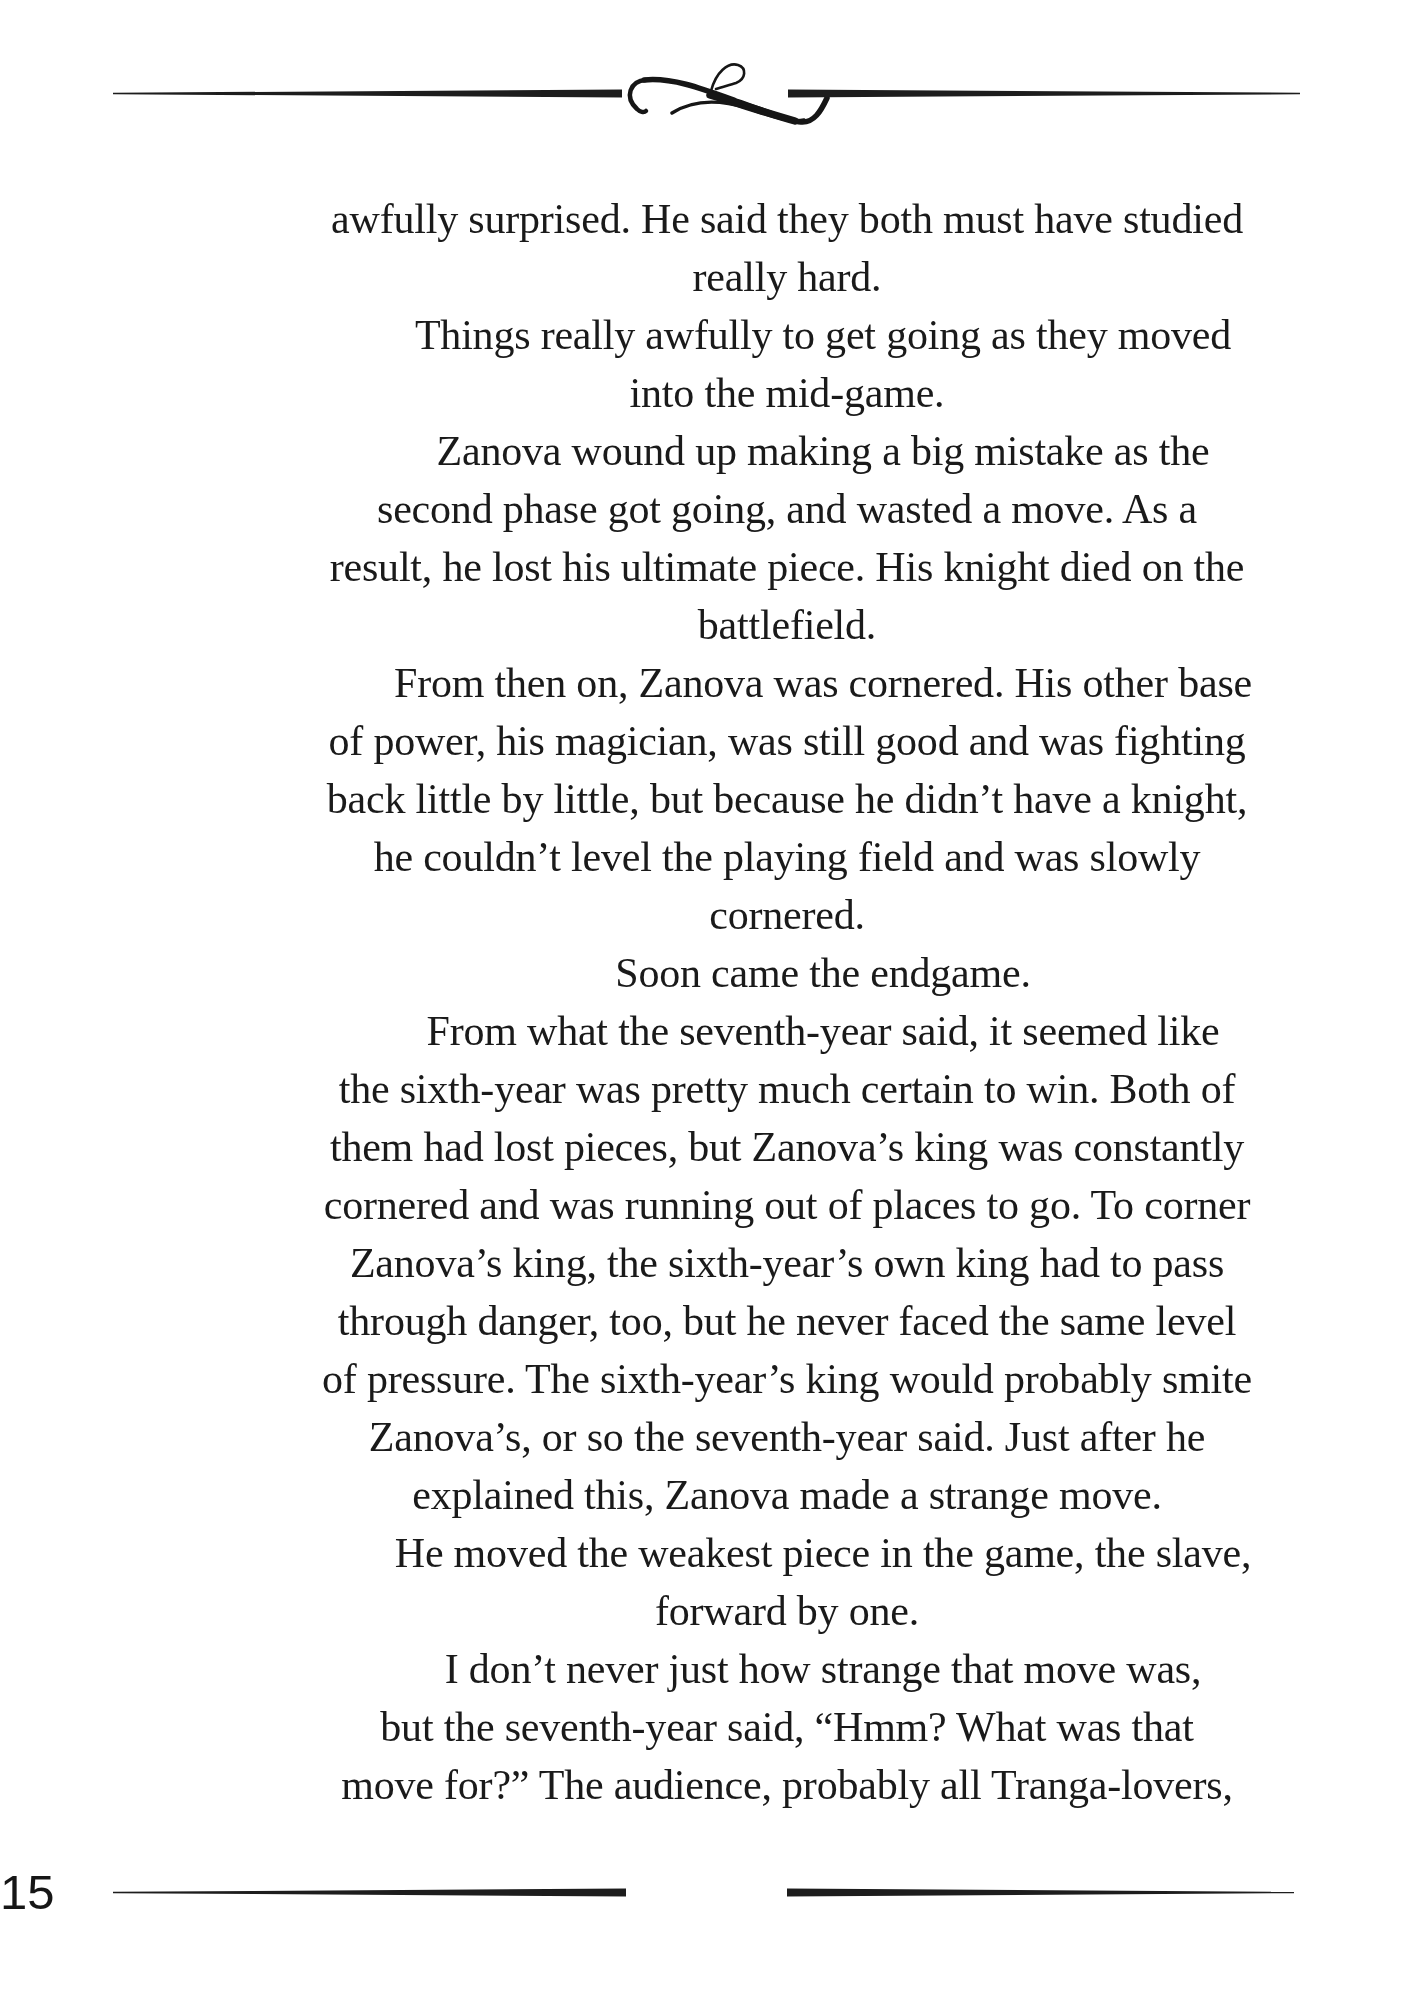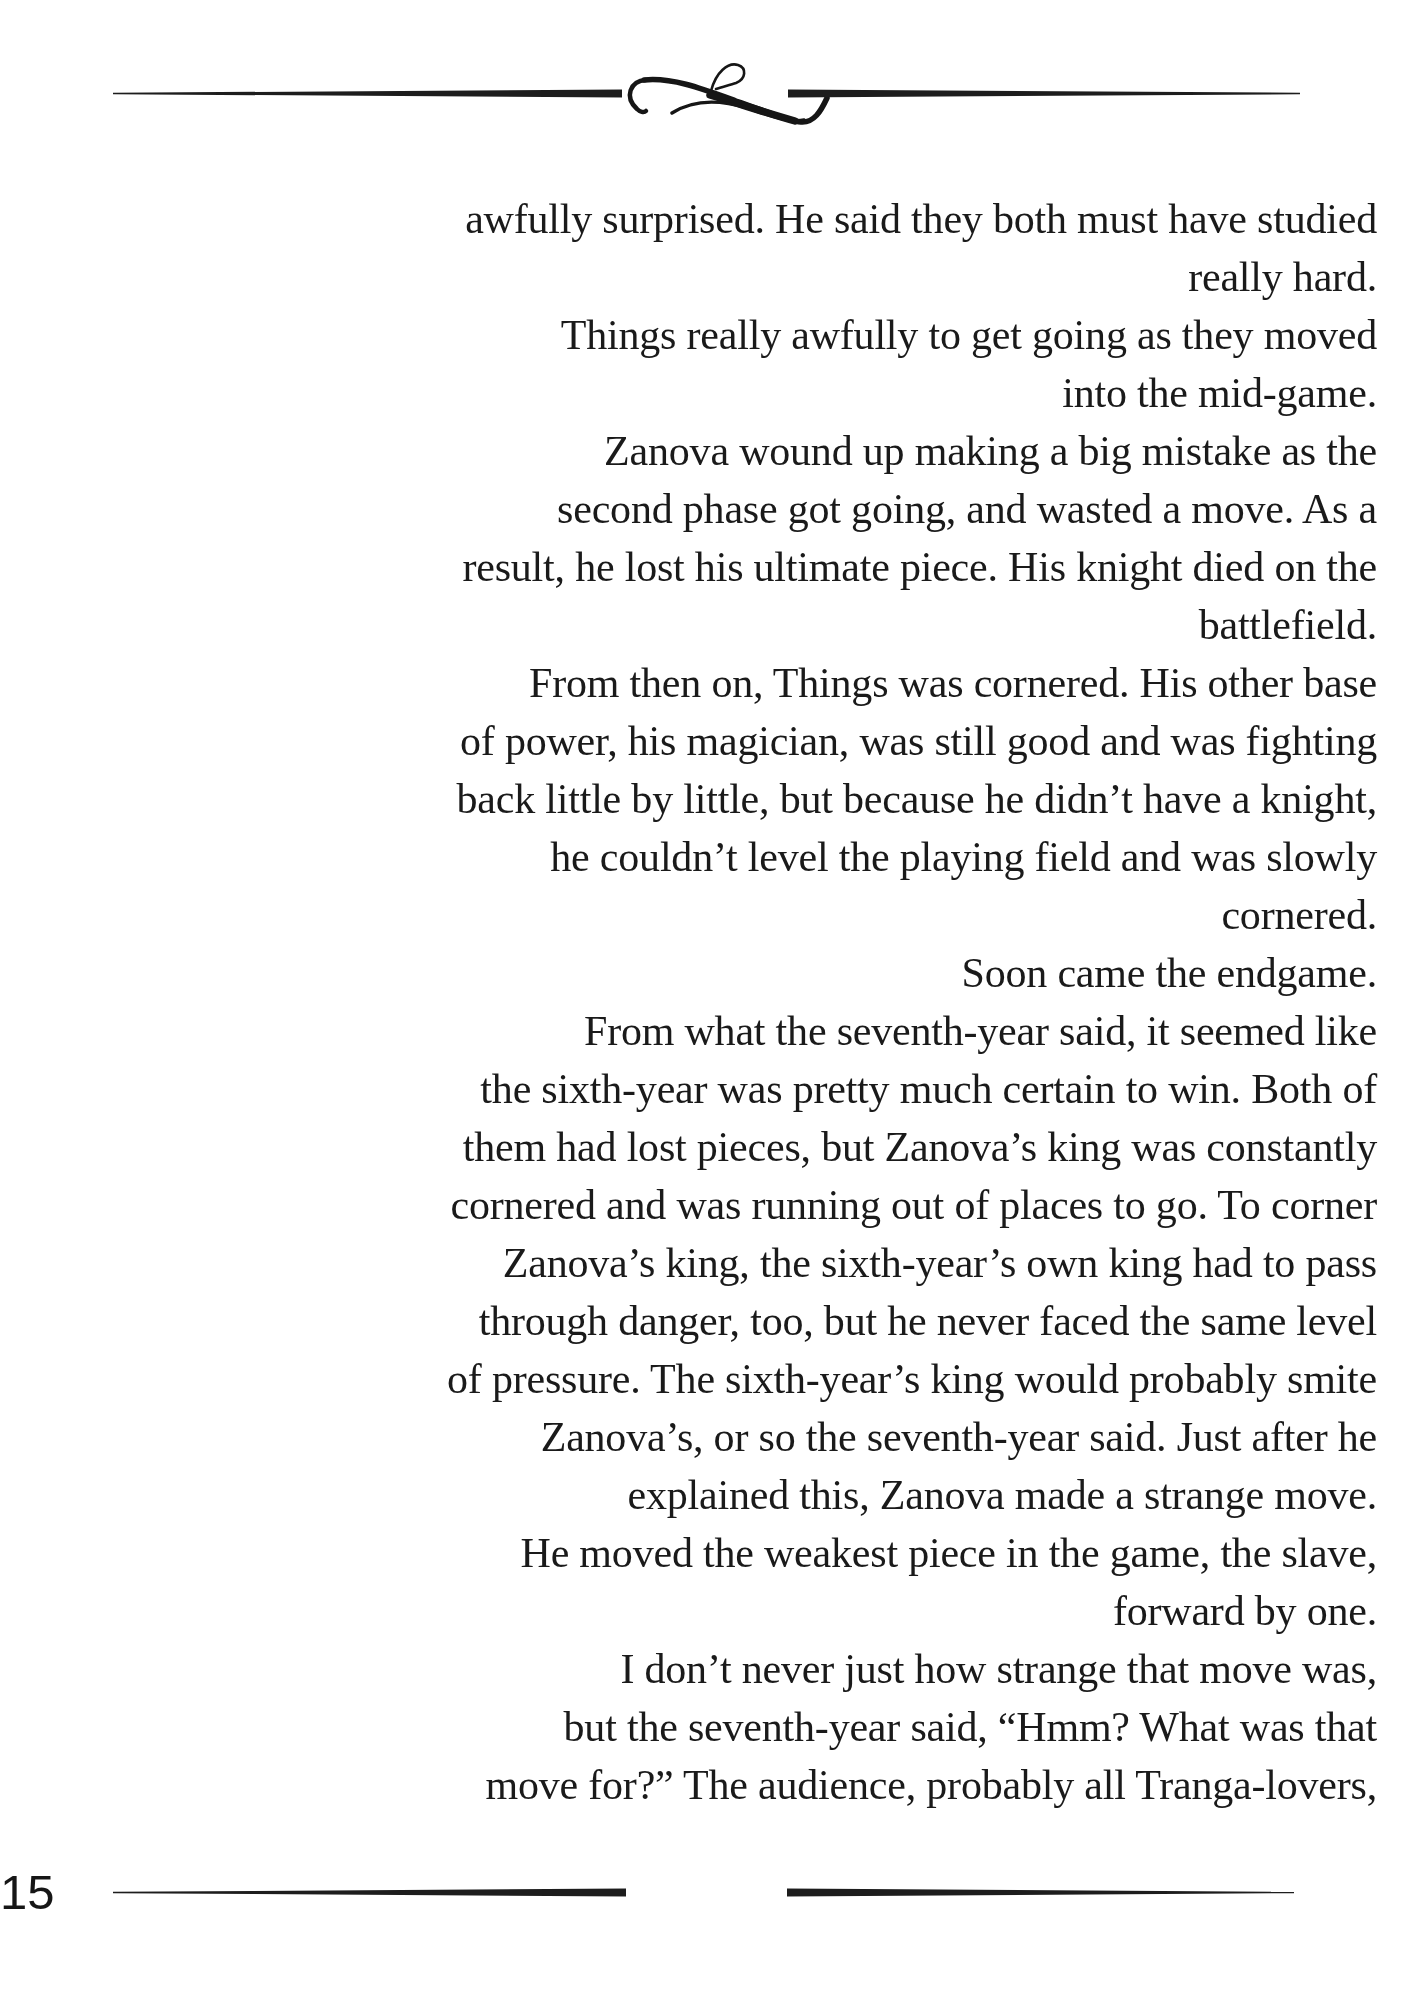--- a/index.html
+++ b/index.html
@@ -40,21 +40,21 @@
     left: 197px;
     top: 190px;
     width: 1180px;
     font-size: 42px;
     line-height: 58px;
     letter-spacing: -0.2px;
   }
   .para {
     margin: 0;
     white-space: pre-line;
-    text-align: right;
+    text-align: center;
   }
   .para.indent {
     text-indent: 72px;
   }
   .page-number {
     position: absolute;
     left: 0;
     top: 1868px;
     width: 100%;
     text-align: left;
@@ -88,21 +88,21 @@
   <main class="body-text">
 
   <p class="para">awfully surprised. He said they both must have studied
 really hard.</p>
       <p class="para indent">Things really awfully to get going as they moved
 into the mid-game.</p>
       <p class="para indent">Zanova wound up making a big mistake as the
 second phase got going, and wasted a move. As a
 result, he lost his ultimate piece. His knight died on the
 battlefield.</p>
-      <p class="para indent">From then on, Things was cornered. His other base
+      <p class="para indent">From then on, Zanova was cornered. His other base
 of power, his magician, was still good and was fighting
 back little by little, but because he didn’t have a knight,
 he couldn’t level the playing field and was slowly
 cornered.</p>
       <p class="para indent">Soon came the endgame.</p>
       <p class="para indent">From what the seventh-year said, it seemed like
 the sixth-year was pretty much certain to win. Both of
 them had lost pieces, but Zanova’s king was constantly
 cornered and was running out of places to go. To corner
 Zanova’s king, the sixth-year’s own king had to pass

